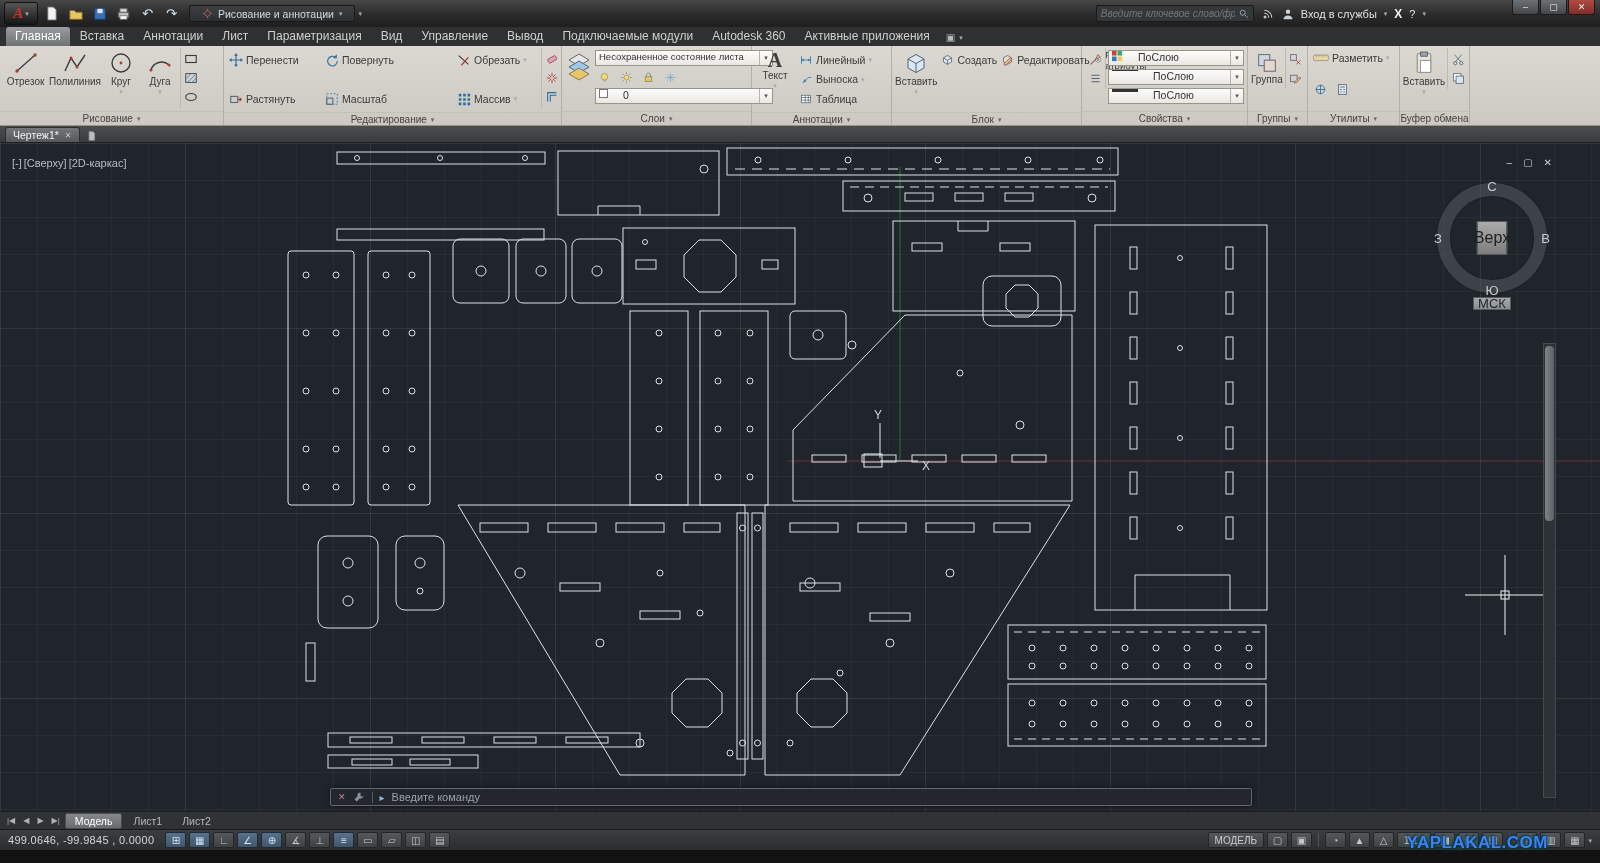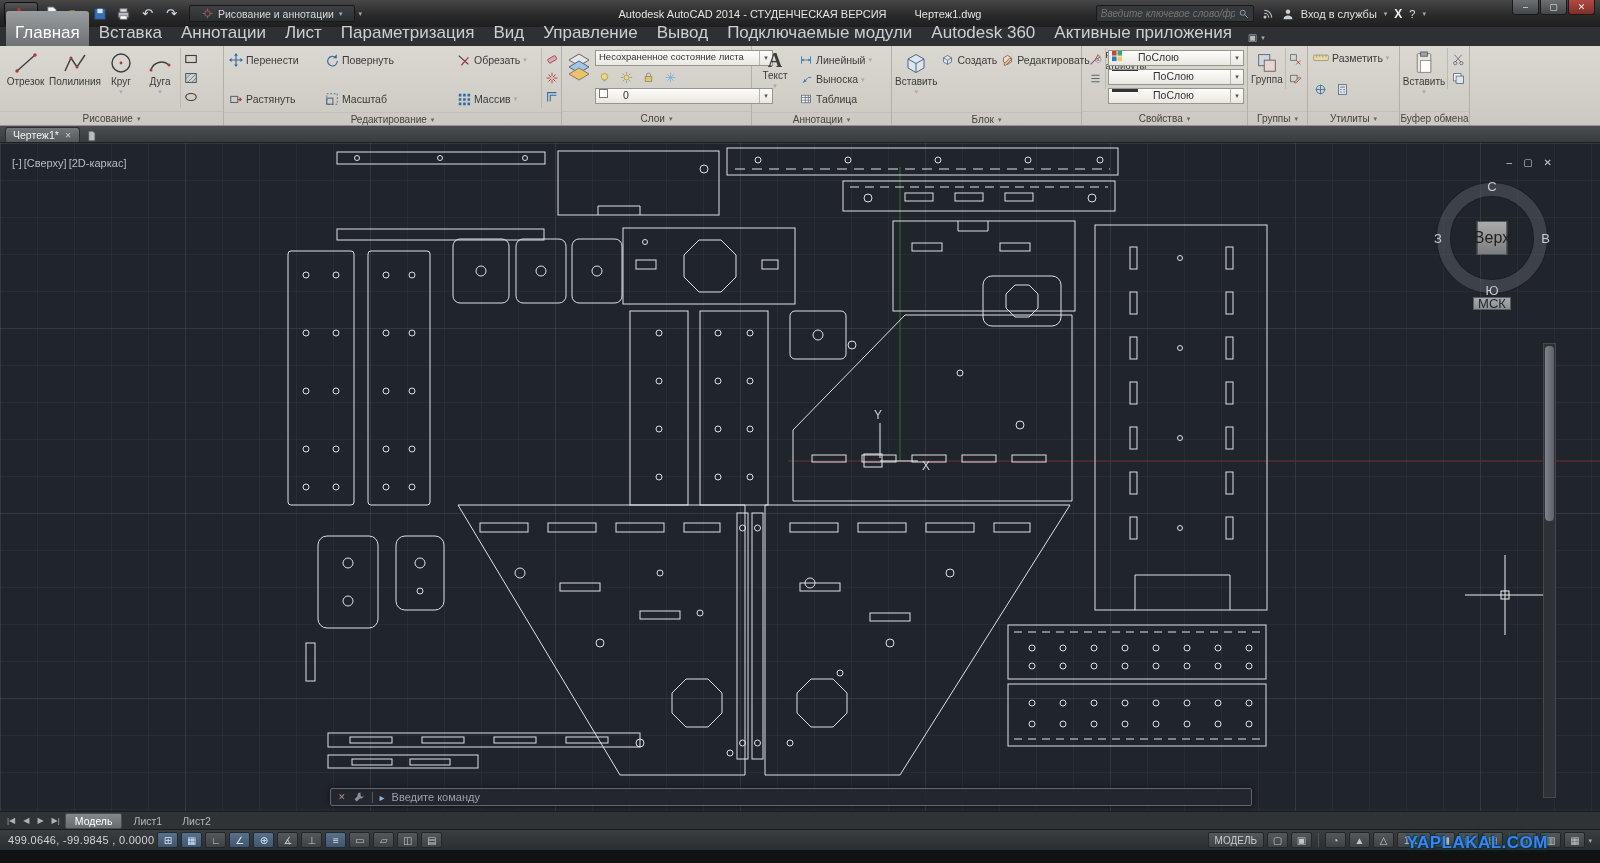--- a/index.html
+++ b/index.html
@@ -32,21 +32,21 @@
   .xchg{font-weight:bold;font-size:12px;color:#f0f0f0}
   .winbtns{position:absolute;top:0;right:5px;display:flex;gap:1px}
   .winbtns span{width:27px;height:15px;display:flex;align-items:center;justify-content:center;
     font-size:9px;color:#eee;background:linear-gradient(#6d7073,#44474a);
     border:1px solid #1a1a1a;border-top:none;border-radius:0 0 3px 3px}
   .winbtns .wclose{background:linear-gradient(#b04a42,#7e2f29)}
 
   
   .rtabs{position:absolute;top:27px;left:0;right:0;height:19px;background:#2e3032;
     display:flex;align-items:flex-end;padding:0 0 0 6px;gap:1px}
-  .rtab{padding:12px 9px 3px;font-size:17px;color:#cfcfcf;border-radius:3px 3px 0 0}
+  .rtab{padding:2px 9px 3px;font-size:12px;color:#cfcfcf;border-radius:3px 3px 0 0}
   .rtab.active{background:linear-gradient(#9a9da0,#6f7275);color:#fff}
   .rtab-extra{margin-left:6px;display:flex;align-items:center;gap:4px;color:#bbb;
     font-size:10px;padding-bottom:3px}
 
   
   .ribbon{position:absolute;top:46px;left:0;right:0;height:80px;
     background:linear-gradient(#dbd8d1,#ccc9c2);display:flex;border-bottom:1px solid #96938c}
   .panel{height:100%;border-right:1px solid #b3b0a9;display:flex;flex-direction:column;flex:0 0 auto}
   .ptools{flex:1;display:flex;padding:2px 3px;gap:2px;align-items:flex-start}
   .plabel{height:14px;font-size:10px;color:#45443f;display:flex;align-items:center;
@@ -127,21 +127,21 @@
     display:flex;align-items:center;gap:2px;padding:0 4px;border-top:1px solid #1c1e1f}
   .lnav{font-size:8px;color:#aeb2b6;padding:2px 3px}
   .ltab{padding:1px 9px;font-size:10.5px;color:#b4b8bc}
   .ltab.active{background:linear-gradient(#84888b,#686c6f);color:#fff;border:1px solid #4a4d50;
     border-radius:2px}
 
   
   .statusbar{position:absolute;top:829px;left:0;right:0;height:21px;
     background:linear-gradient(#3b3e40,#2b2e30);display:flex;align-items:center;gap:3px;
     padding:0 8px;border-top:1px solid #191a1b}
-  .coords{font-size:11px;color:#d0d4d8;letter-spacing:.3px;}
+  .coords{font-size:11px;color:#d0d4d8;letter-spacing:.3px;margin-right:8px}
   .tg{width:21px;height:16px;display:flex;align-items:center;justify-content:center;
     font-size:10px;color:#c3c7ca;background:linear-gradient(#54585b,#3e4245);
     border:1px solid #232527;border-radius:2px}
   .tg.on{background:linear-gradient(#587089,#41566b);color:#cfe6fa;border-color:#1d2b38}
   .sb-spacer{flex:1}
   .sb-sep{width:1px;height:14px;background:#505457;margin:0 3px}
   .sbtn{height:16px;display:flex;align-items:center;justify-content:center;padding:0 6px;gap:3px;
     font-size:10px;color:#c9cdd0;background:linear-gradient(#54585b,#3e4245);
     border:1px solid #232527;border-radius:2px}
 
@@ -192,24 +192,20 @@
     <div class="wsdd">
       <svg class="sic" width="11" height="11" viewBox="0 0 16 16">
           <circle cx="8" cy="8" r="4" fill="none" stroke="#c66"></circle>
           <path d="M8 1v3M8 12v3M1 8h3M12 8h3" stroke="#c66"></path>
         </svg>
       <span>Рисование и аннотации</span>
       <span class="car">▾</span>
     </div>
     <span class="car">▾</span>
 
-    <div class="title-center">
-      <span>Autodesk AutoCAD 2014 - СТУДЕНЧЕСКАЯ ВЕРСИЯ</span>
-      <span>Чертеж1.dwg</span>
-    </div>
 
     <div class="infocenter">
       <div class="srch">
         <input placeholder="Введите ключевое слово/фразу" style="">
         <svg class="sic" width="12" height="12" viewBox="0 0 16 16">
             <circle cx="6" cy="6" r="4" fill="none" stroke="#9aa4ad" stroke-width="1.5"></circle>
             <line x1="9.5" y1="9.5" x2="14" y2="14" stroke="#9aa4ad" stroke-width="1.5"></line>
           </svg>
       </div>
       <svg class="sic" width="14" height="12" viewBox="0 0 16 16">

